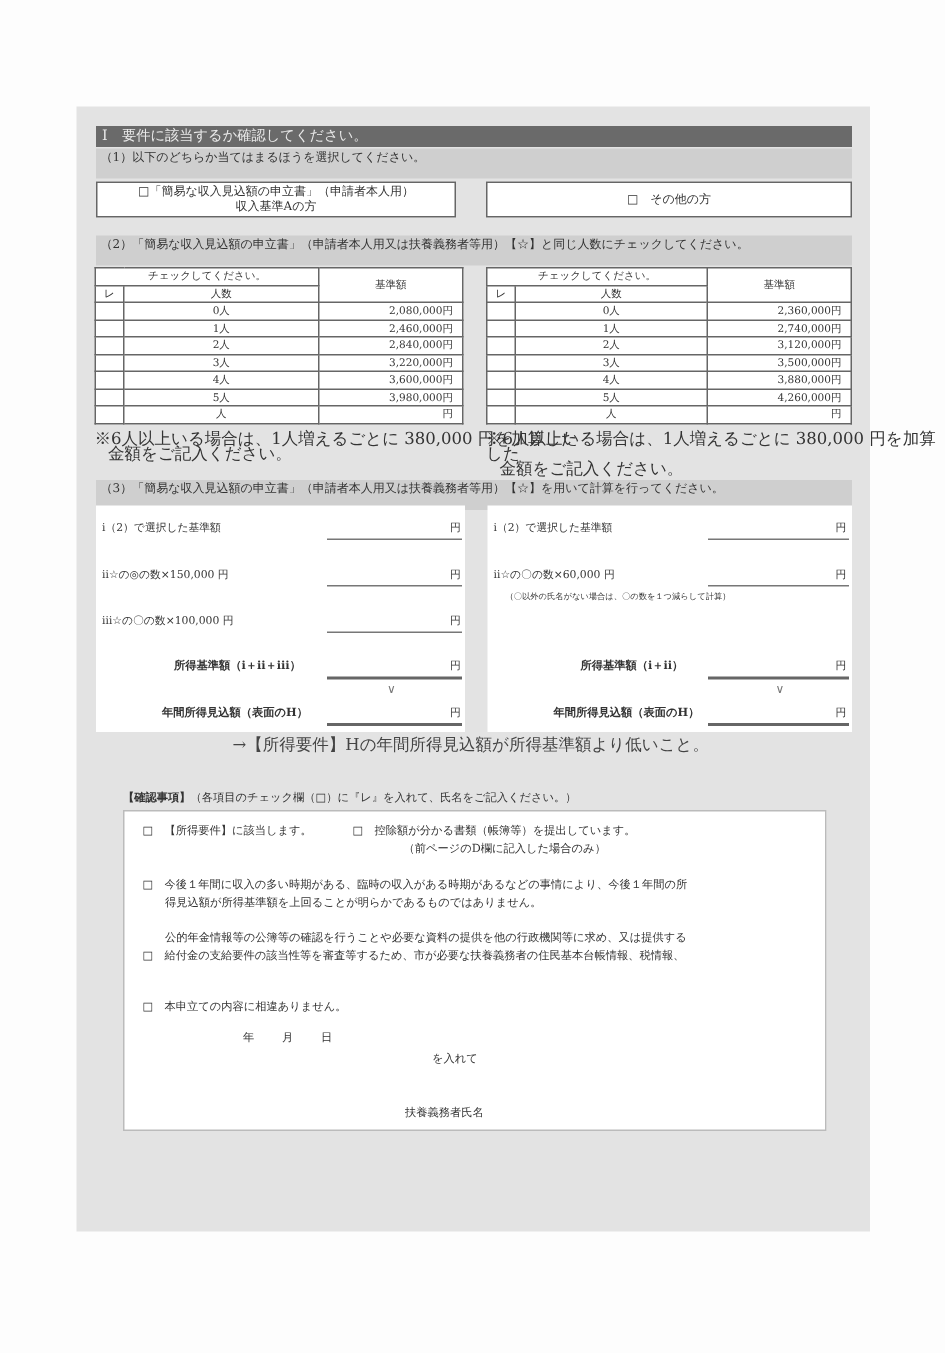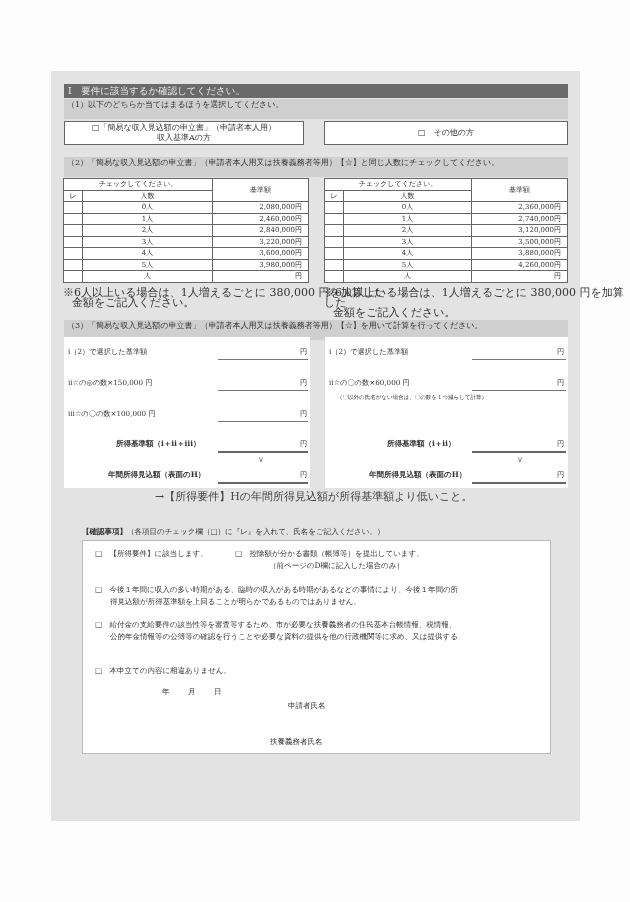--- a/index.html
+++ b/index.html
@@ -230,23 +230,23 @@
   <div class="cb-item" style="left:12px;top:7px;">□　【所得要件】に該当します。</div>
   <div class="cb-item" style="left:152px;top:7px;">
     <div>□　控除額が分かる書類（帳簿等）を提出しています。</div>
     <div style="padding-left:34px;">（前ページのD欄に記入した場合のみ）</div>
   </div>
   <div class="cb-item" style="left:12px;top:43px;">
     <div>□　今後１年間に収入の多い時期がある、臨時の収入がある時期があるなどの事情により、今後１年間の所</div>
     <div style="padding-left:15px;">得見込額が所得基準額を上回ることが明らかであるものではありません。</div>
   </div>
   <div class="cb-item" style="left:12px;top:78px;">
+    <div style="padding-left:15px;">公的年金情報等の公簿等の確認を行うことや必要な資料の提供を他の行政機関等に求め、又は提供する</div>
     <div>□　給付金の支給要件の該当性等を審査等するため、市が必要な扶養義務者の住民基本台帳情報、税情報、</div>
-    <div style="padding-left:15px;">公的年金情報等の公簿等の確認を行うことや必要な資料の提供を他の行政機関等に求め、又は提供する</div>
   </div>
   <div class="cb-item" style="left:12px;top:124px;">□　本申立ての内容に相違ありません。</div>
 
   <div class="sig" style="left:79px;top:146px;">年</div>
   <div class="sig" style="left:105px;top:146px;">月</div>
   <div class="sig" style="left:131px;top:146px;">日</div>
-  <div class="sig" style="left:205px;top:160px;">申請者氏名</div>
+  <div class="sig" style="left:205px;top:160px;">を入れて</div>
   <div class="sig" style="left:187px;top:196px;">扶養義務者氏名</div>
 </div>
 
 </body></html>

